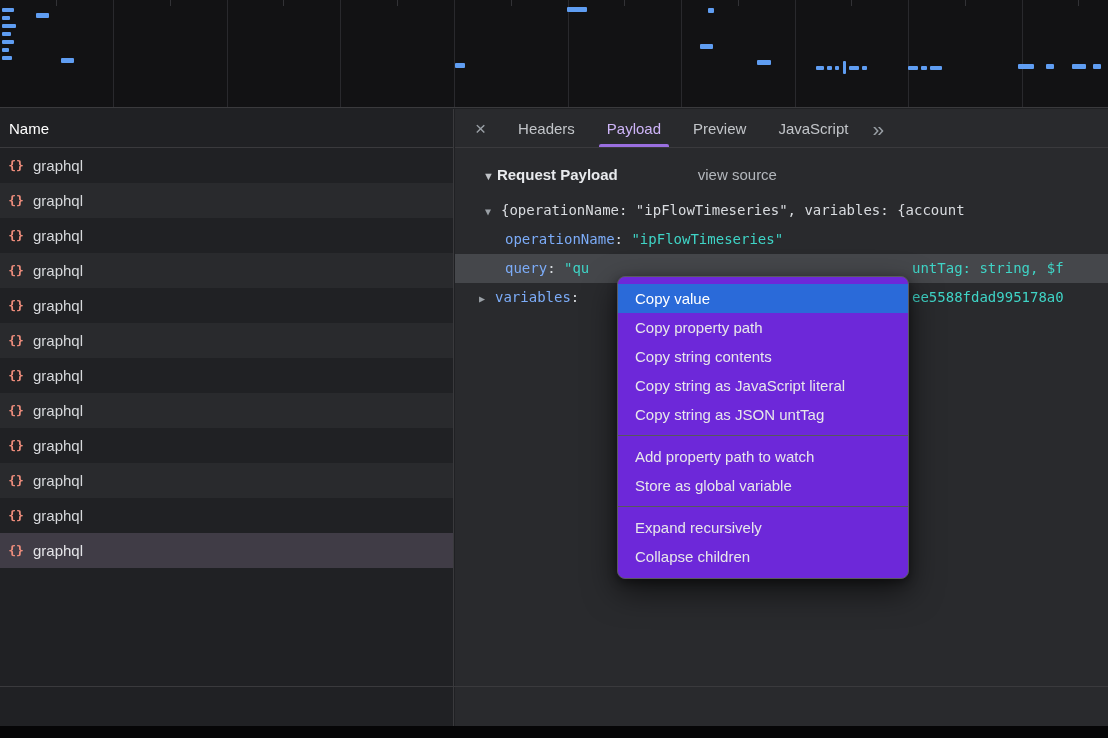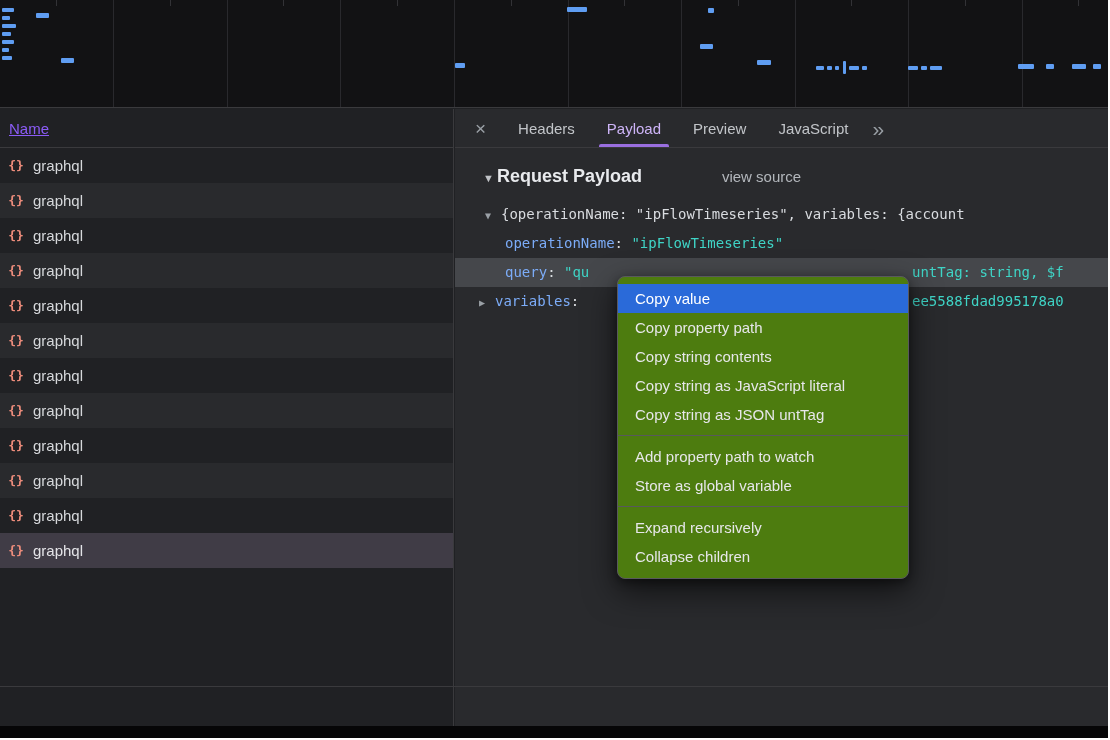--- a/index.html
+++ b/index.html
@@ -9,22 +9,22 @@
   
   .timeline{position:absolute;left:0;top:0;width:100%;height:108px;background:#121214;
             border-bottom:1px solid #3a3a3d;box-sizing:border-box;overflow:hidden;}
   .tl-grid{position:absolute;top:0;bottom:0;width:1px;background:#29292d;}
   .tl-tick{position:absolute;top:0;height:6px;width:1px;background:#323236;}
   .tl-bar{position:absolute;background:var(--bar-blue);border-radius:1px;}
 
   
   .left-panel{position:absolute;left:0;top:109px;width:454px;bottom:12px;background:#202124;
               border-right:1px solid #3a3a3d;box-sizing:border-box;overflow:hidden;}
-  .col-header{height:39px;line-height:39px;padding-left:9px;font-size:15px;color:#8b5cf6;
-              border-bottom:1px solid #3a3a3d;box-sizing:border-box;text-decoration:underline;}
+  .col-header{height:39px;line-height:39px;padding-left:9px;font-size:15px;color:#ffffff;
+              border-bottom:1px solid #3a3a3d;box-sizing:border-box;}
   .req-row{height:35px;display:flex;align-items:center;padding-left:7px;gap:8px;
            font-size:15px;color:#d6d8db;}
   .req-row:nth-child(even){background:#292a2d;}
   .req-row.selected{background:#403c46;color:#e4e4e8;}
   .json-icon{color:var(--icon-salmon);font-family:"DejaVu Sans Mono",monospace;font-size:13px;
              font-weight:bold;width:18px;display:inline-block;text-align:center;}
 
   
   .right-panel{position:absolute;left:455px;top:109px;right:0;bottom:12px;background:#292a2d;overflow:hidden;}
   .tabbar{height:39px;display:flex;align-items:center;border-bottom:1px solid #3a3a3d;
@@ -32,41 +32,41 @@
   .close-x{color:#9aa0a6;font-size:19px;margin-right:16px;cursor:pointer;line-height:1;}
   .tab{padding:0 16px;font-size:15px;color:#c2c5c9;height:100%;display:flex;align-items:center;
        position:relative;cursor:pointer;}
   .tab.selected{color:var(--accent-text);}
   .tab.selected::after{content:"";position:absolute;left:8px;right:8px;bottom:0;height:3px;
        background:var(--accent);border-radius:2px 2px 0 0;}
   .overflow-tabs{color:#9aa0a6;font-size:21px;margin-left:8px;line-height:1;}
 
   .payload-header{display:flex;align-items:baseline;padding:18px 0 0 28px;}
   .tri{color:#c0c3c7;font-size:11px;margin-right:3px;}
-  .section-title{font-size:18px;font-weight:bold;color:#e8eaed;}
+  .section-title{font-size:15px;font-weight:bold;color:#e8eaed;}
   .view-source{font-size:15px;color:#b3b7bc;margin-left:80px;cursor:pointer;}
 
   .tree{margin-top:13px;font-family:"DejaVu Sans Mono",monospace;font-size:14px;color:#d9dce0;}
   .t-row{height:29px;line-height:29px;position:relative;white-space:nowrap;overflow:hidden;}
   .t-row.selected{background:#45474b;}
   .tri2{display:inline-block;width:16px;color:#9aa0a6;font-size:10px;}
   .k{color:var(--key-blue);}
   .s{color:var(--str-teal);}
   .p{color:#d9dce0;}
   .frag-right{position:absolute;left:457px;top:0;}
   .indent1{padding-left:30px;}
   .indent2{padding-left:50px;}
   .indent3{padding-left:24px;}
 
   
   .h-divider{position:absolute;left:0;right:0;top:686px;height:1px;background:#3a3a3d;}
   .footer-bar{position:absolute;left:0;bottom:0;height:12px;width:100%;background:#060607;}
 
   
-  .context-menu{position:absolute;left:617px;top:276px;width:292px;background:#4d7c0f;
+  .context-menu{position:absolute;left:617px;top:276px;width:292px;background:#6d28d9;
        border:1px solid #59595d;border-radius:8px;padding:7px 0;z-index:10;box-sizing:border-box;
        box-shadow:0 12px 32px rgba(0,0,0,.6),0 3px 10px rgba(0,0,0,.4);}
   .menu-item{height:29px;line-height:29px;padding-left:17px;font-size:15px;color:#e7e7ea;cursor:default;}
   .menu-item.highlighted{background:var(--menu-sel);color:#ffffff;}
   .menu-sep{height:1px;background:#58585c;margin:6px 0;}
 </style>
 </head>
 <body>
 
 <div class="app">

